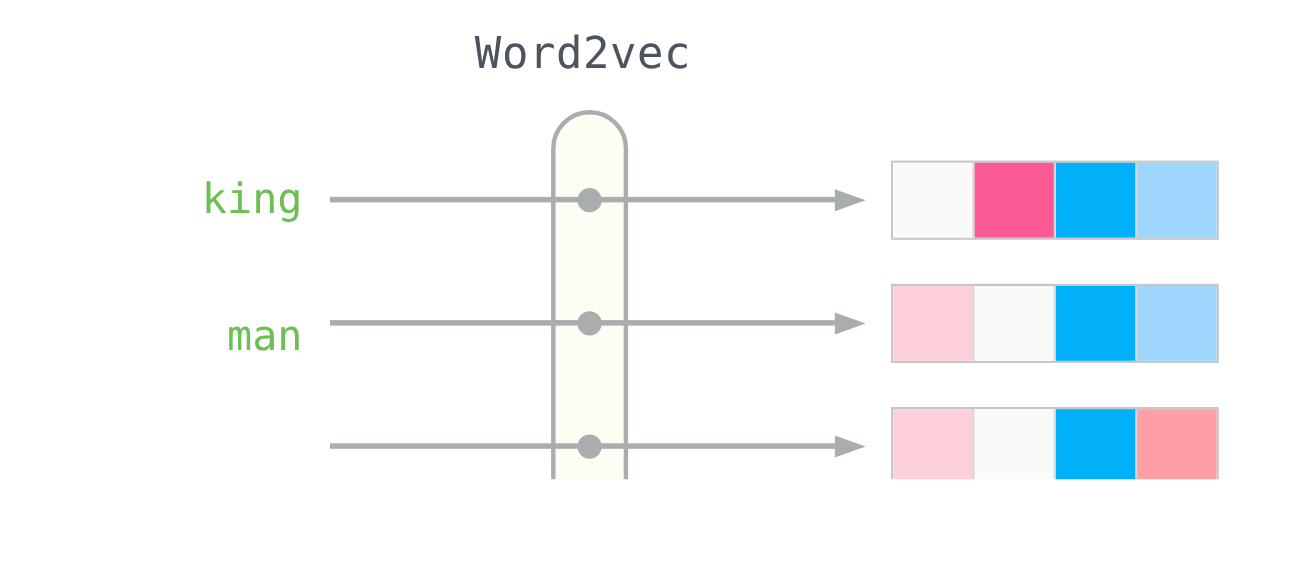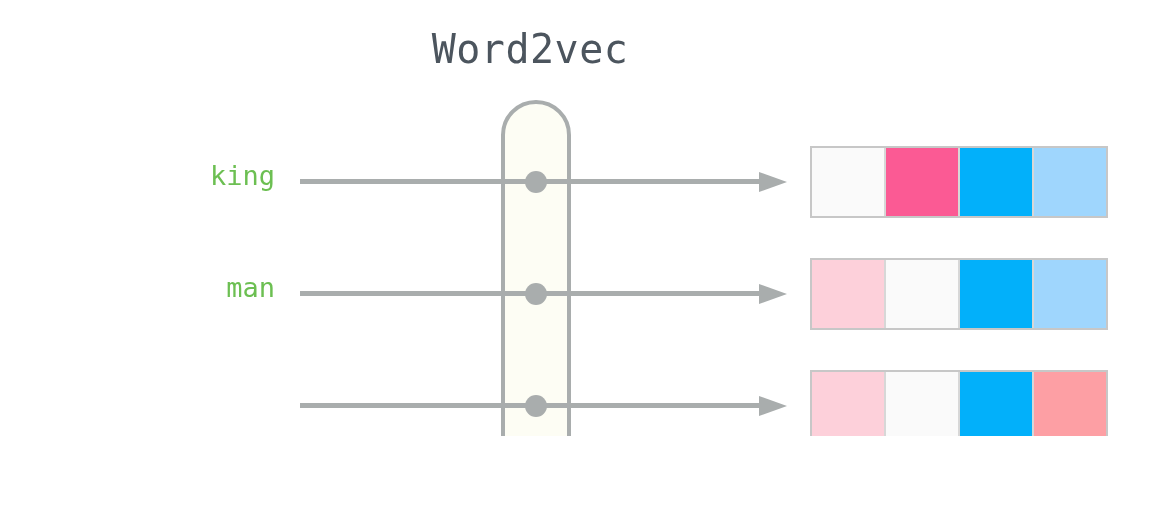--- a/index.html
+++ b/index.html
@@ -31,28 +31,28 @@
     white-space: nowrap;
   }
 
   
   .word-label {
     position: absolute;
     right: 901px;               
     width: 260px;
     text-align: right;
     font-family: "DejaVu Sans Mono", "Liberation Mono", monospace;
-    font-size: 27px;
+    font-size: 38px;
     font-weight: 400;
     color: #6cbf52;
     white-space: nowrap;
     line-height: 1;
   }
   .word-label.r0 { top: 162px; }
-  .word-label.r1 { top: 274px; }
+  .word-label.r1 { top: 286px; }
   .word-label.r2 { top: 386px; }
 
   
   #capsule {
     position: absolute;
     left: 501px;
     top: 100px;
     width: 70px;
     height: 398px;
     border: 4px solid #a9adad;

